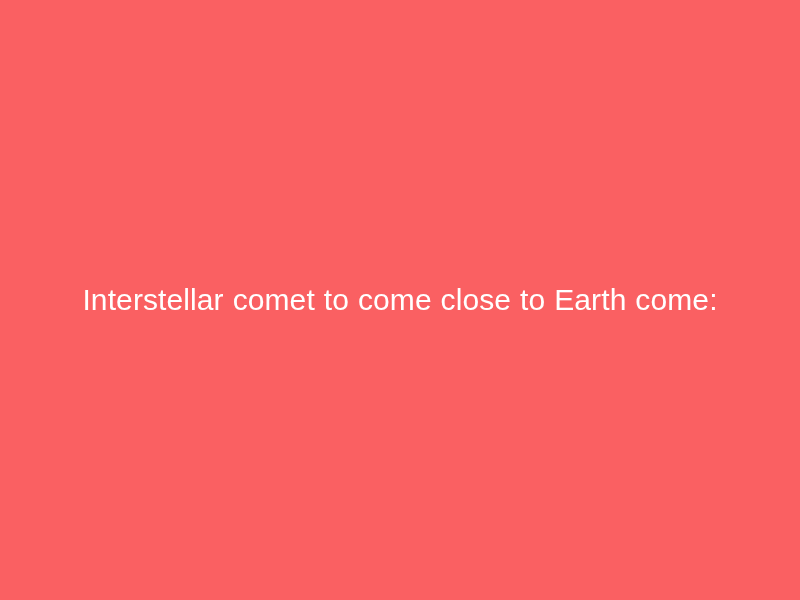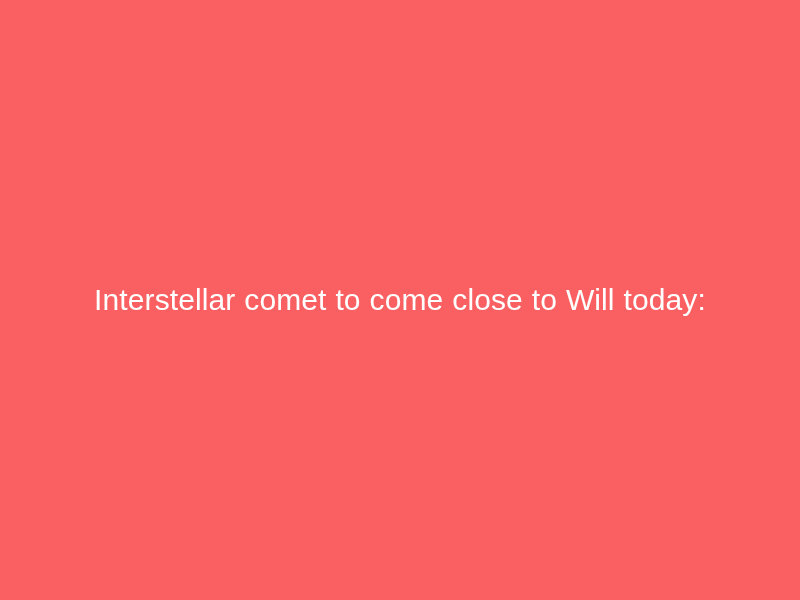--- a/index.html
+++ b/index.html
@@ -46,16 +46,16 @@
   .headline-line {
     display: block;
   }
 </style>
 </head>
 <body style="background: rgb(250, 96, 98);">
 
 <div class="share-card" style="background: rgb(250, 96, 98);">
   <div class="headline-block">
     <h1 class="headline" style="color: rgb(255, 255, 255);">
-      <span class="headline-line">Interstellar comet to come close to Will today:</span>
+      <span class="headline-line">Interstellar comet to come close to Earth come:</span>
     </h1>
   </div>
 </div>
 
 </body></html>

